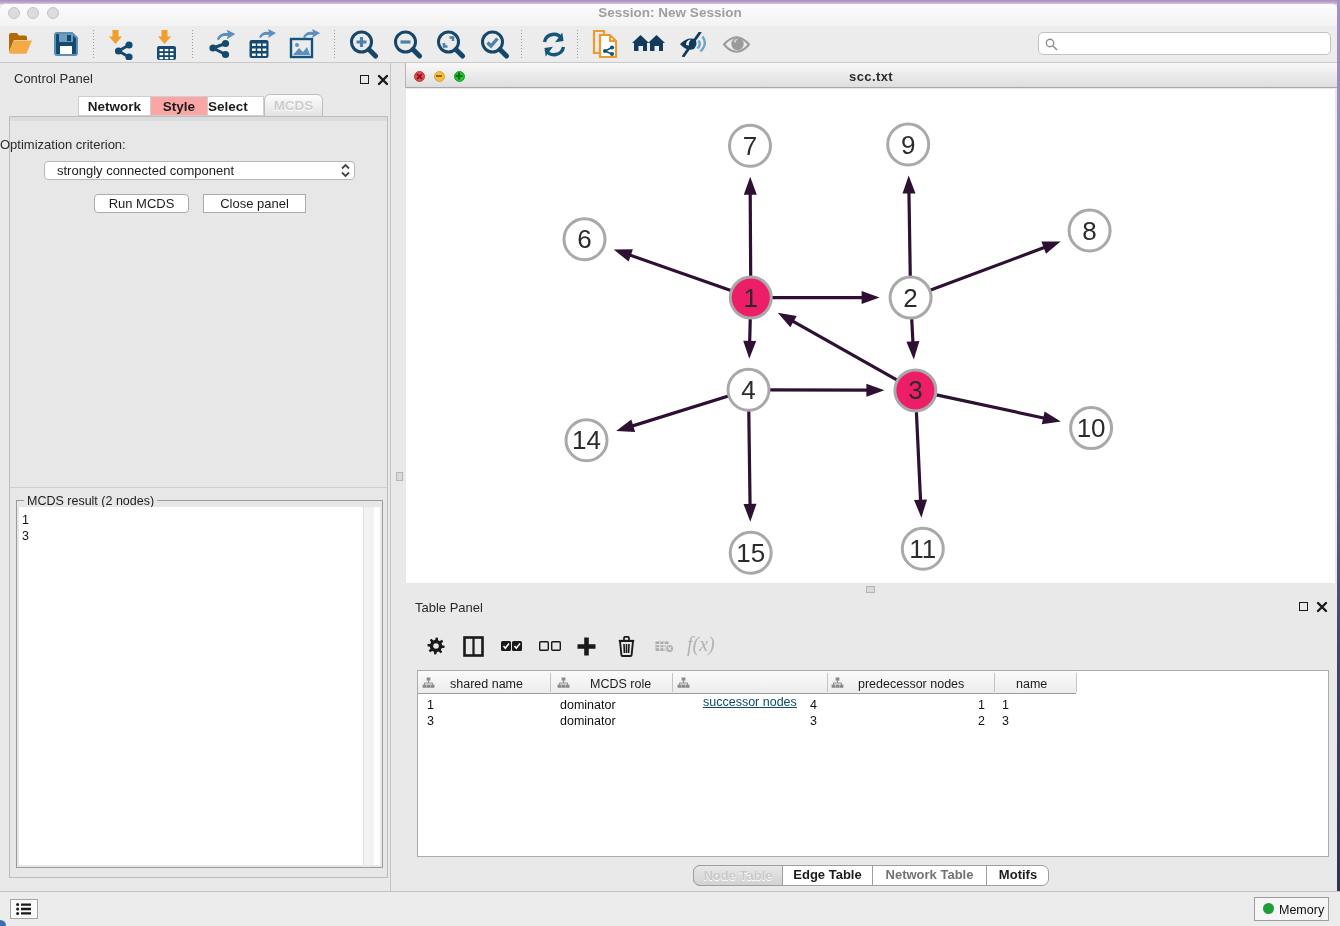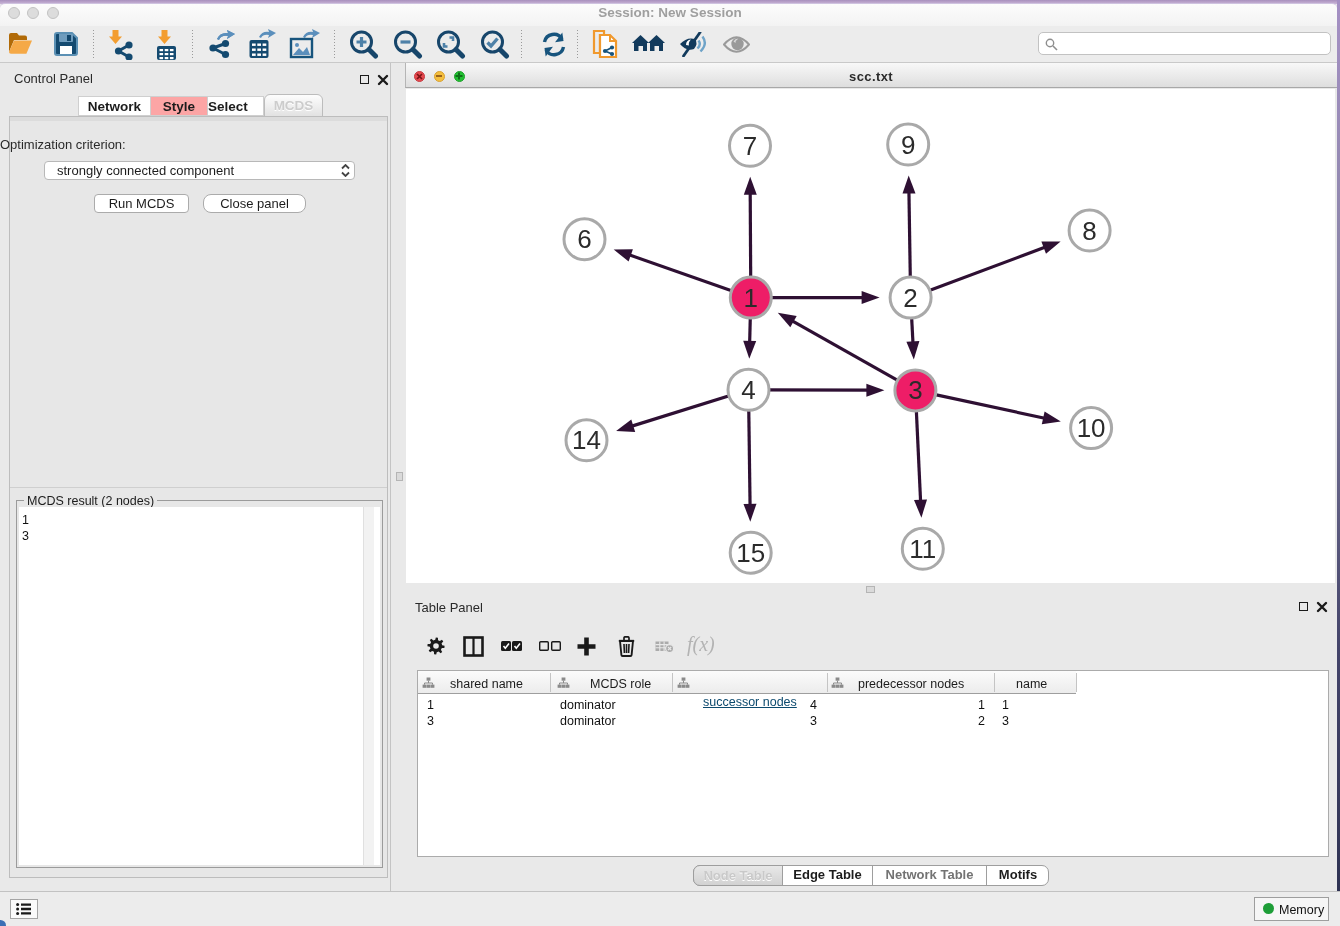--- a/index.html
+++ b/index.html
@@ -163,21 +163,21 @@
 
 <div class="abs" style="left:9px;top:116px;width:379px;height:762px;background:#e7e7e7;border:1px solid #bdbdbd;"></div>
 <div class="abs" style="left:10px;top:117px;width:377px;height:4px;background:#dcdcdc;"></div>
 <div class="abs ttl" style="left:0;top:137px;width:400px;text-align:left;">Optimization criterion:</div>
 <div class="abs" style="left:44px;top:161px;width:311px;height:19px;background:#fff;border:1px solid #b8b8b8;border-radius:4px;font-size:13px;color:#1c1c1c;line-height:18px;padding-left:12px;">strongly connected component</div>
 <svg class="abs" style="left:340px;top:164px;" width="11" height="13" viewBox="0 0 11 13">
  <path d="M2 4.5 L5.5 1 L9 4.5" fill="none" stroke="#444" stroke-width="1.8"></path>
  <path d="M2 8.5 L5.5 12 L9 8.5" fill="none" stroke="#444" stroke-width="1.8"></path>
 </svg>
 <div class="abs" style="left:94px;top:194px;width:95px;height:19px;background:#fff;border:1px solid #ababab;border-radius:4px;font-size:13px;color:#1c1c1c;text-align:center;line-height:18px;">Run MCDS</div>
-<div class="abs" style="left:203px;top:194px;width:103px;height:19px;background:#fff;border:1px solid #ababab;border-radius:8px;font-size:13px;color:#1c1c1c;text-align:center;line-height:18px;">Close panel</div>
+<div class="abs" style="left:203px;top:194px;width:103px;height:19px;background:#fff;border:1px solid #ababab;border-radius:0;font-size:13px;color:#1c1c1c;text-align:center;line-height:18px;">Close panel</div>
 
 <div class="abs" style="left:10px;top:487px;width:377px;height:1px;background:#cfcfcf;"></div>
 
 <div class="abs" style="left:16px;top:500px;width:367px;height:368px;border:1px solid #9b9b9b;"></div>
 <div class="abs" style="left:24px;top:494px;background:#e7e7e7;font-size:12.5px;color:#1c1c1c;padding:0 3px;">MCDS result (2 nodes)</div>
 <div class="abs" style="left:19px;top:507px;width:361px;height:358px;background:#fff;"></div>
 <div class="abs" style="left:363px;top:507px;width:11px;height:358px;background:#f2f2f2;border-left:1px solid #e0e0e0;"></div>
 <div class="abs" style="left:22px;top:513px;font-size:12.5px;color:#111;line-height:15.5px;">1<br>3</div>
 
 <div class="abs" style="left:392px;top:63px;width:13px;height:828px;background:#e9e9e9;"></div>

